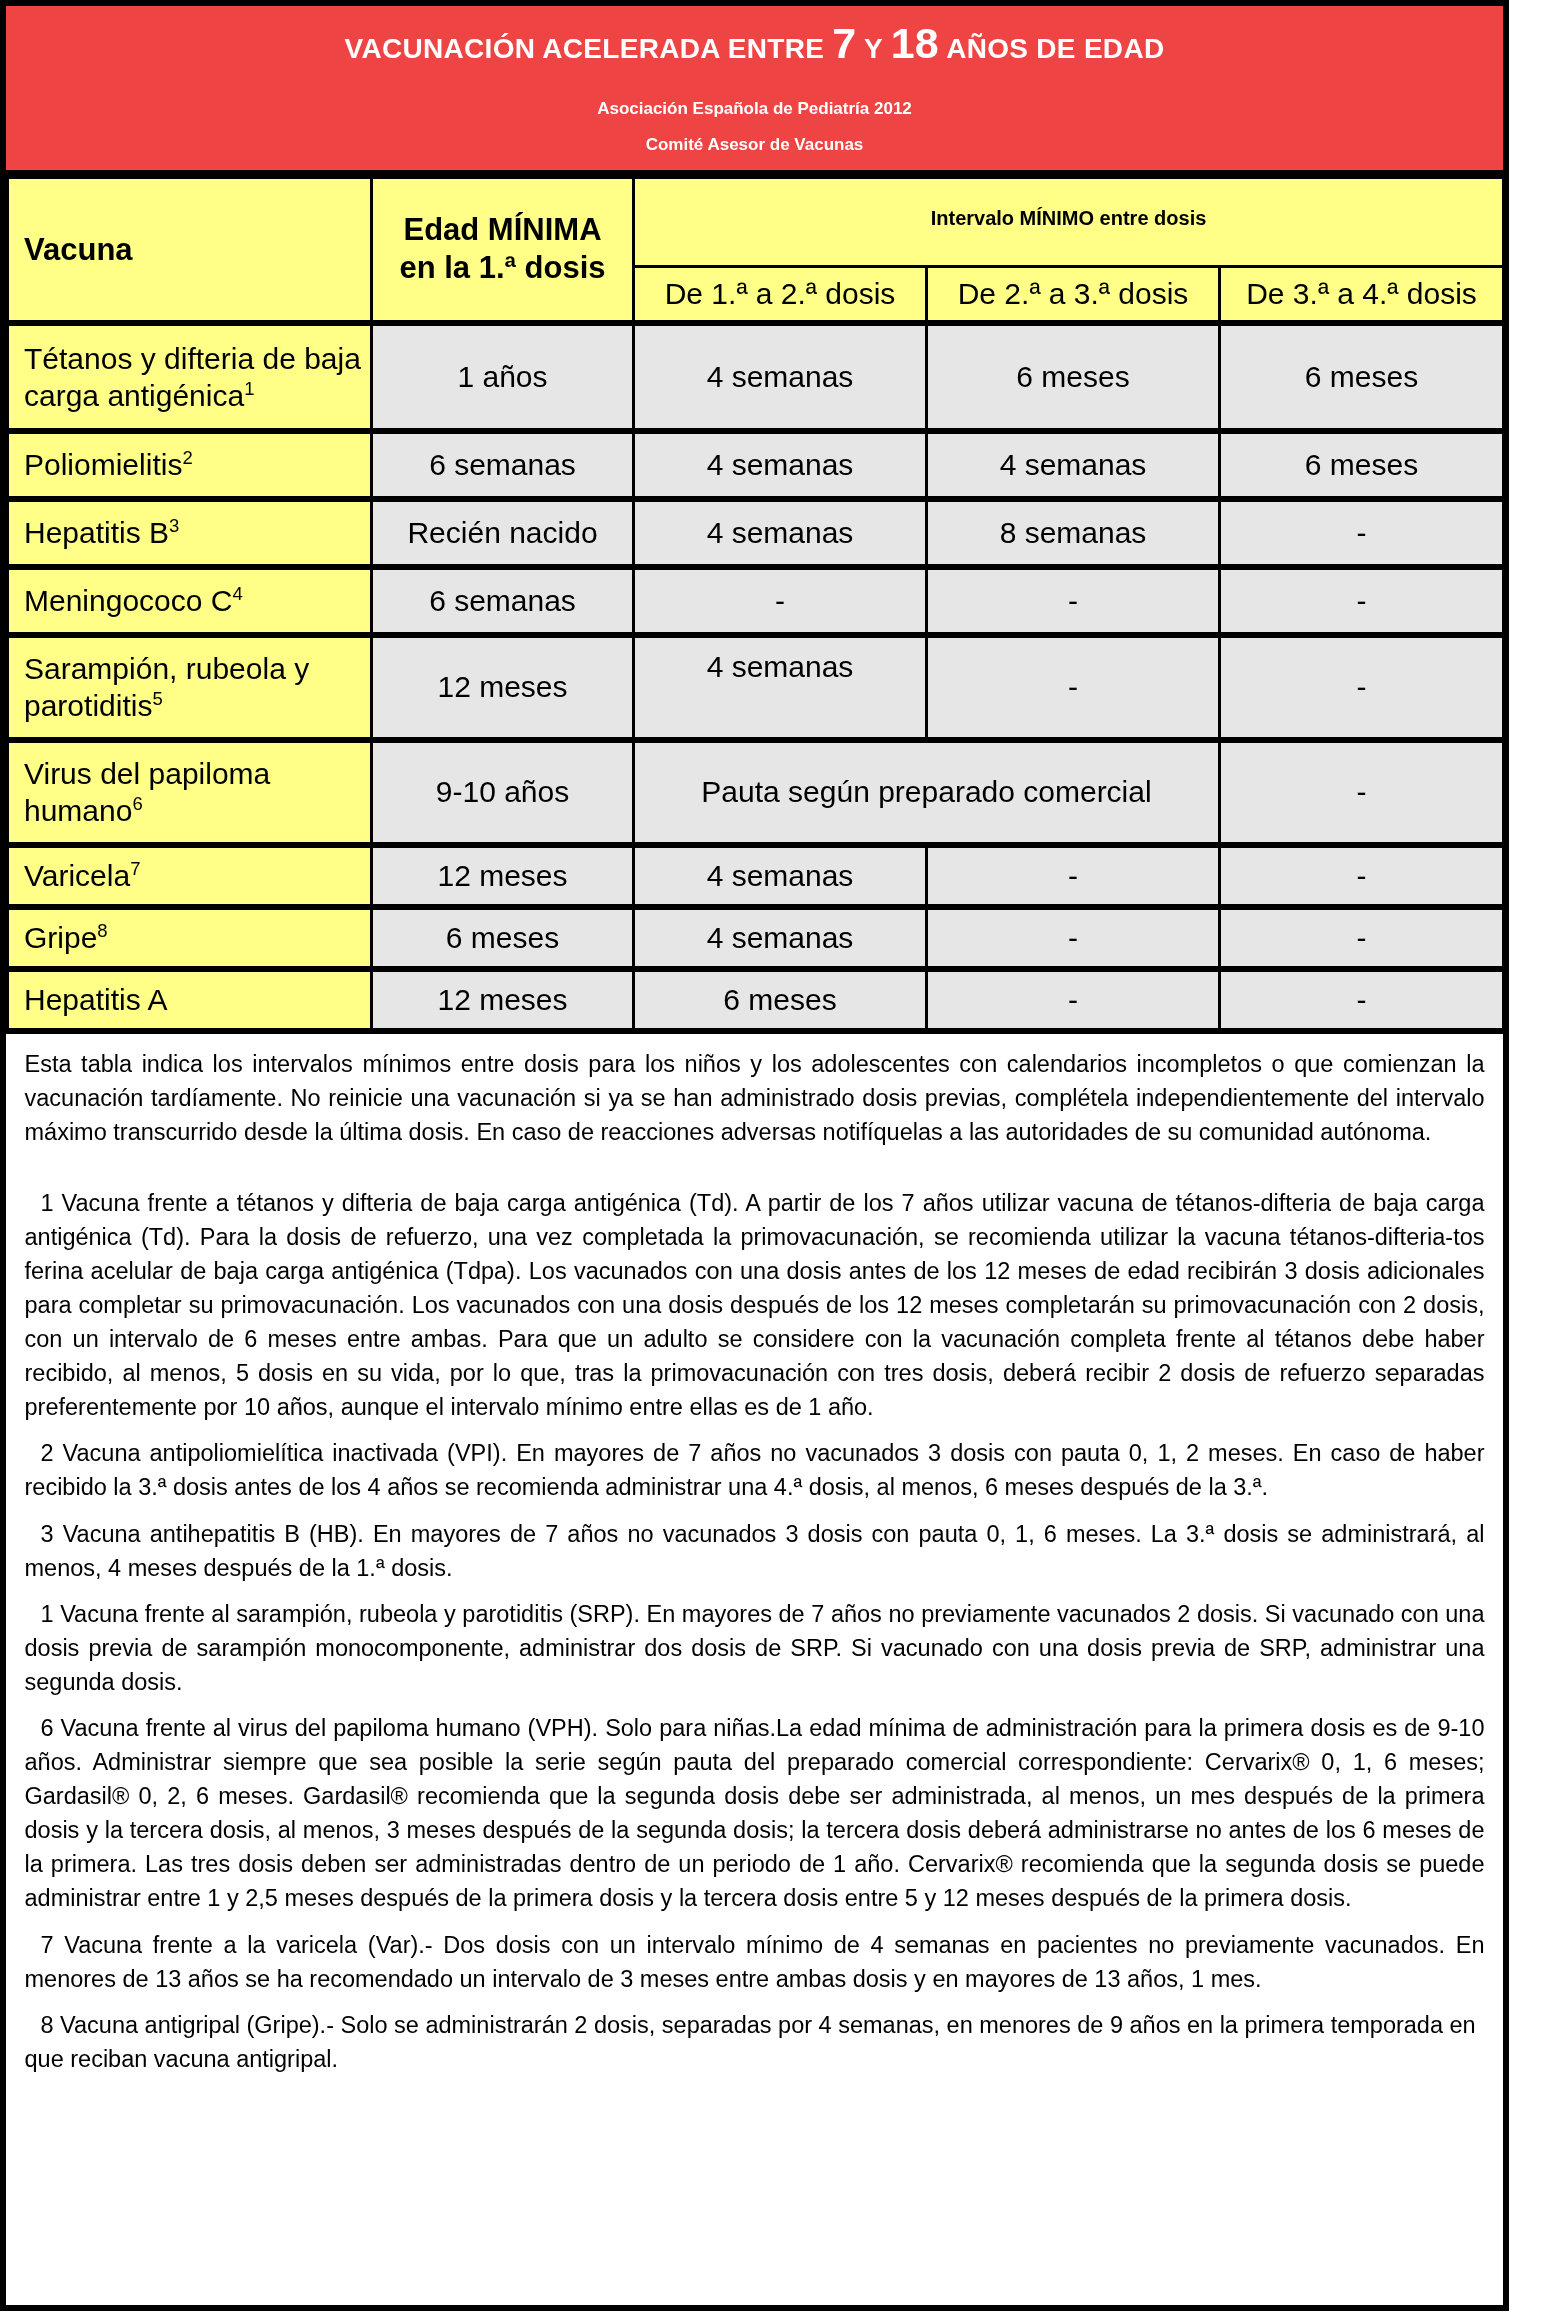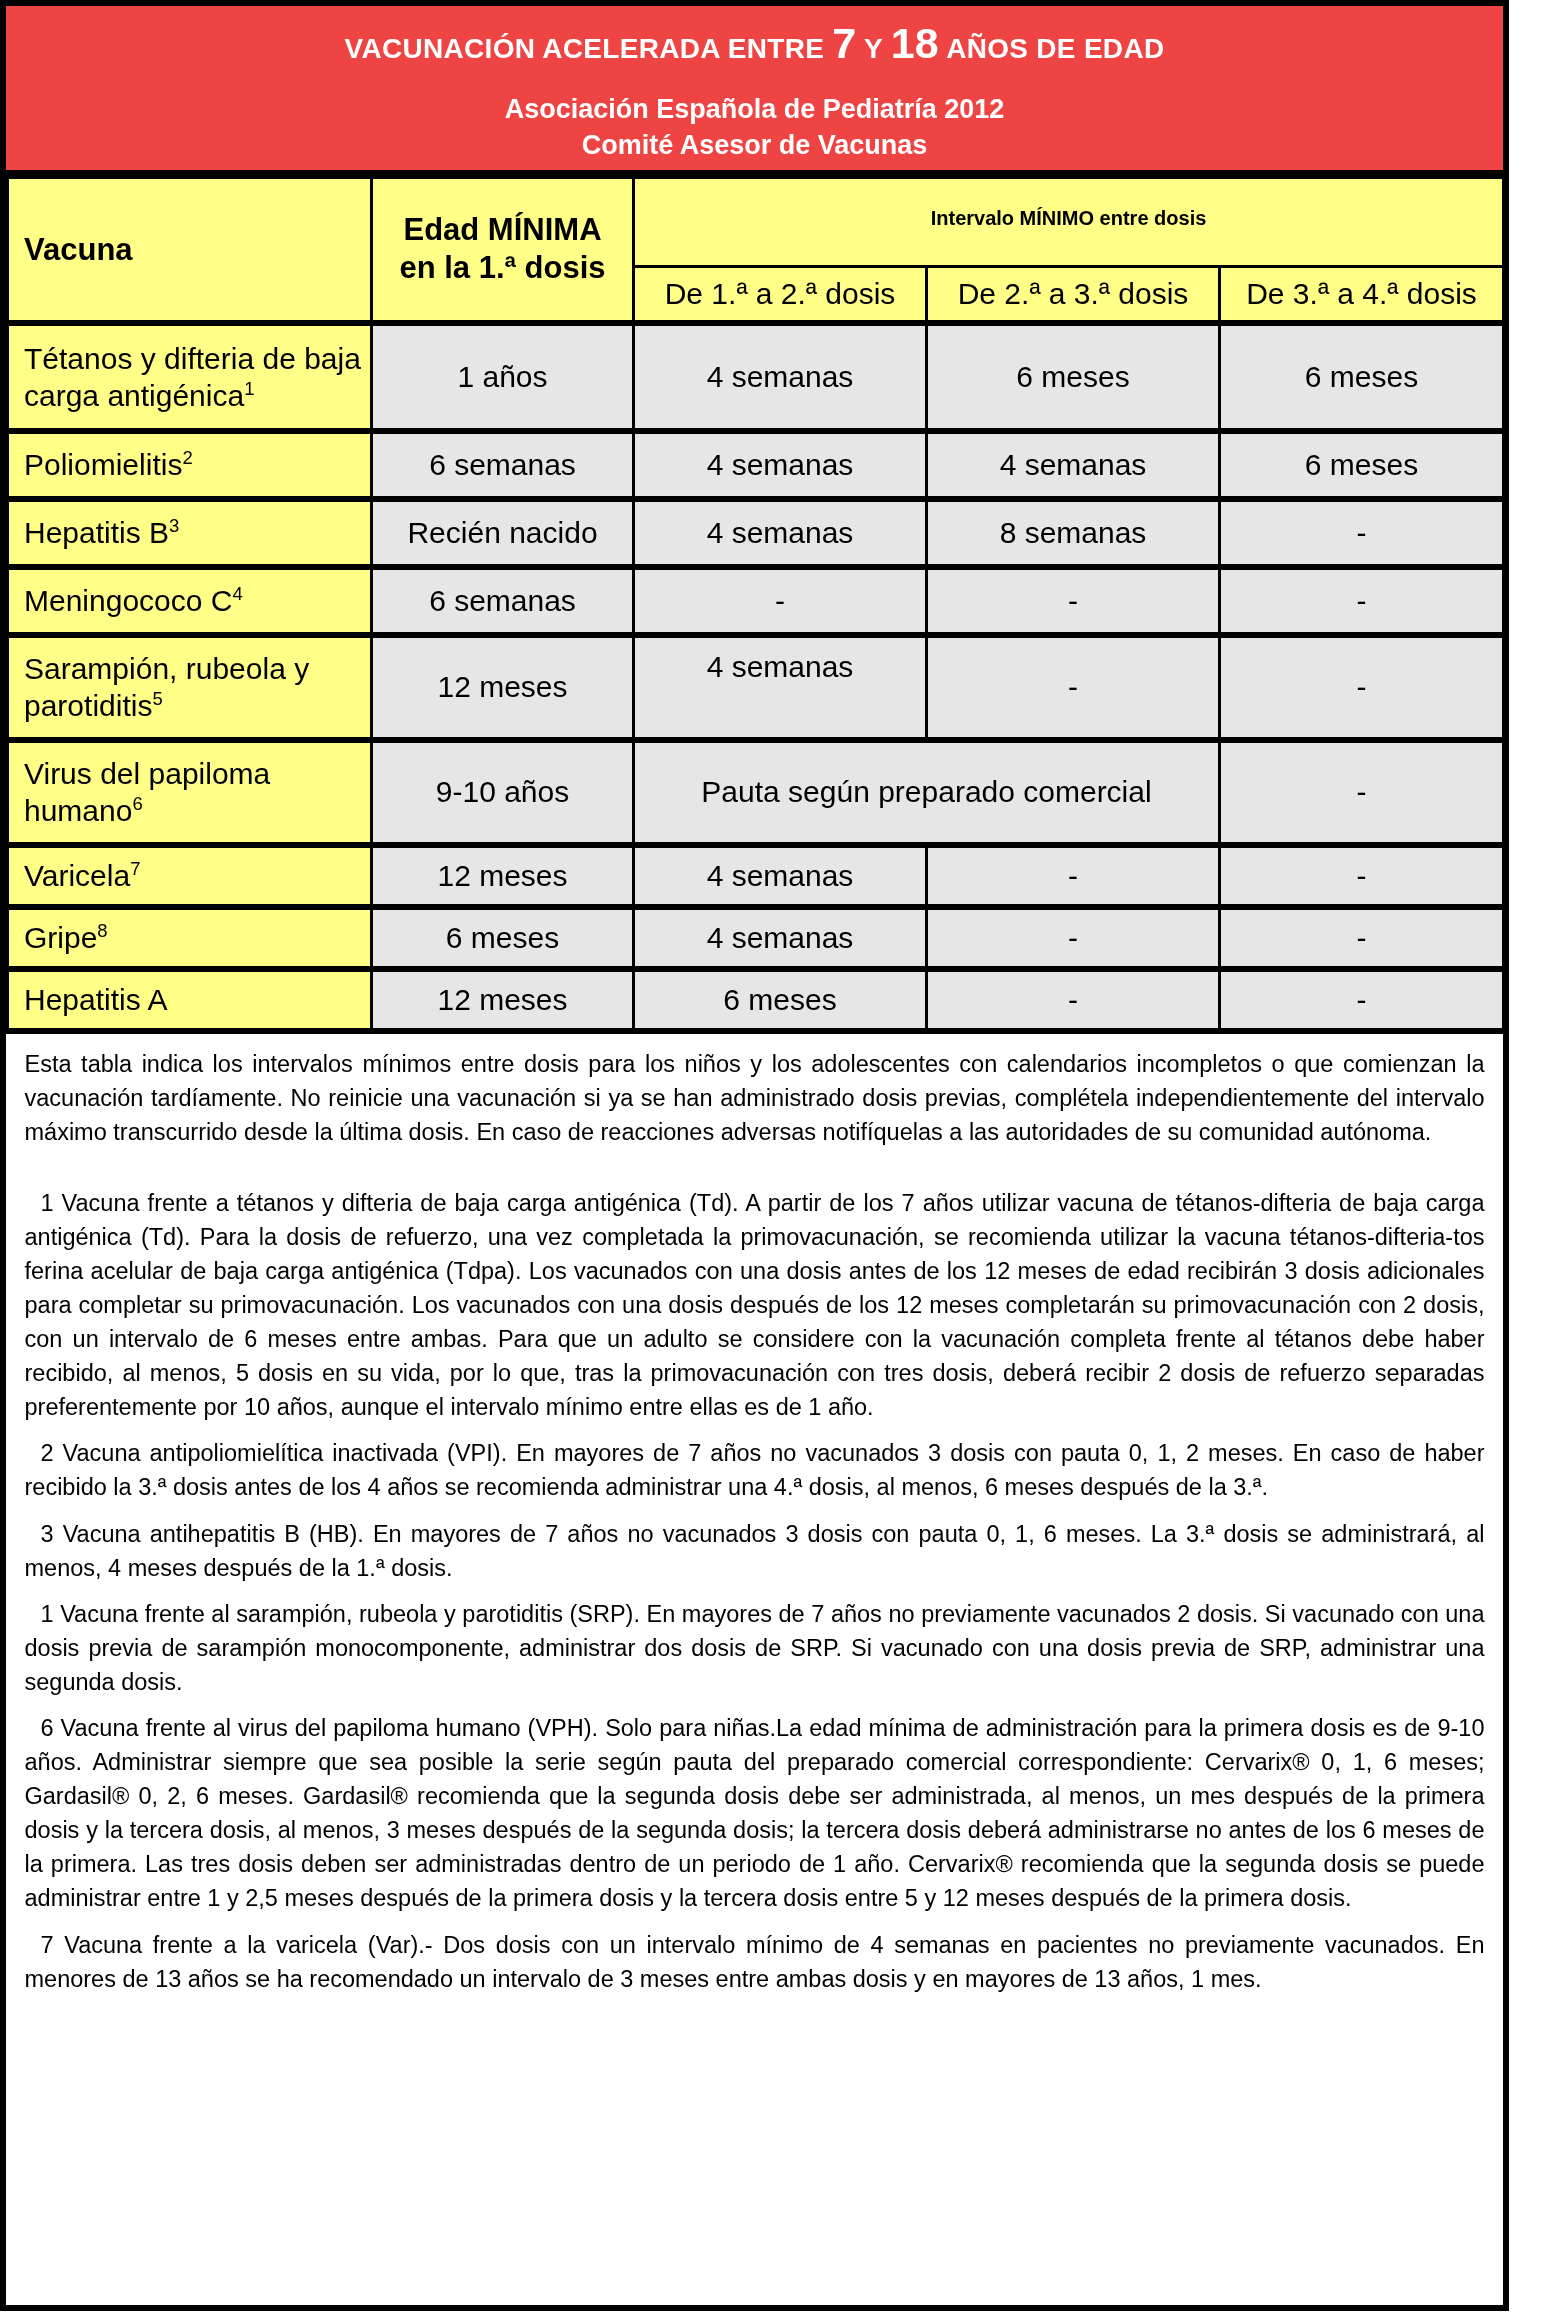--- a/index.html
+++ b/index.html
@@ -5,21 +5,21 @@
   html, body { margin: 0; padding: 0; background: #ffffff; }
   body { width: 1564px; height: 2319px; font-family: "Liberation Sans", sans-serif; color: #000; }
   .wrap { position: relative; width: 1509px; }
   .header {
     background: #ef4444; color: #ffffff; text-align: center;
     height: 170px; border-bottom: 6.2px solid #000; box-sizing: border-box;
     padding-top: 16px;
   }
   .header .title { font-weight: bold; font-size: 28px; letter-spacing: 0.3px; line-height: 43px; }
   .header .title .big { font-size: 43px; }
-  .header .sub { font-weight: bold; font-size: 27px; line-height: 36px; }
+  .header .sub { font-weight: bold; font-size: 17px; line-height: 36px; }
   .header .sub1 { margin-top: 21px; }
 
   table.vac { border-collapse: collapse; width: 100%; table-layout: fixed; }
   table.vac td, table.vac th {
     border: 3.1px solid #000; box-sizing: border-box; font-size: 30px;
     text-align: center; vertical-align: middle; padding: 0;
   }
   table.vac tr.rowsep td { border-top-width: 6.2px; }
   .yel { background: #ffff88; }
   .gry { background: #e6e6e6; }
@@ -144,15 +144,16 @@
     </table>
 
   <div class="notes">
     <p class="intro">Esta tabla indica los intervalos mínimos entre dosis para los niños y los adolescentes con calendarios incompletos o que comienzan la vacunación tardíamente. No reinicie una vacunación si ya se han administrado dosis previas, complétela independientemente del intervalo máximo transcurrido desde la última dosis. En caso de reacciones adversas notifíquelas a las autoridades de su comunidad autónoma.</p>
     <p><b>1 Vacuna frente a tétanos y difteria de baja carga antigénica (Td)</b><span>. A partir de los 7 años utilizar vacuna de tétanos-difteria de baja carga antigénica (Td). Para la dosis de refuerzo, una vez completada la primovacunación, se recomienda utilizar la vacuna tétanos-difteria-tos ferina acelular de baja carga antigénica (Tdpa). Los vacunados con una dosis antes de los 12 meses de edad recibirán 3 dosis adicionales para completar su primovacunación. Los vacunados con una dosis después de los 12 meses completarán su primovacunación con 2 dosis, con un intervalo de 6 meses entre ambas. Para que un adulto se considere con la vacunación completa frente al tétanos debe haber recibido, al menos, 5 dosis en su vida, por lo que, tras la primovacunación con tres dosis, deberá recibir 2 dosis de refuerzo separadas preferentemente por 10 años, aunque el intervalo mínimo entre ellas es de 1 año.</span></p>
     <p><b>2 Vacuna antipoliomielítica inactivada (VPI).</b><span> En mayores de 7 años no vacunados 3 dosis con pauta 0, 1, 2  meses. En caso de haber recibido la 3.ª dosis antes de los 4 años se recomienda administrar una 4.ª dosis, al menos, 6 meses después de la 3.ª.</span></p>
     <p><b>3 Vacuna antihepatitis B (HB)</b><span>.  En mayores de 7 años no vacunados 3 dosis con pauta 0, 1, 6 meses. La 3.ª dosis se administrará, al menos, 4 meses después de la 1.ª dosis.</span></p>
     <p><b>1 Vacuna frente al sarampión, rubeola y parotiditis (SRP)</b><span>.  En mayores de 7 años no previamente vacunados 2 dosis. Si vacunado con una dosis previa de sarampión monocomponente, administrar dos dosis de SRP. Si vacunado con una dosis previa de SRP, administrar una segunda dosis.</span></p>
     <p><b>6 Vacuna frente al virus del papiloma humano (VPH)</b><span>.  Solo para niñas.La edad mínima de administración para la primera dosis es de 9-10 años. Administrar siempre que sea posible la serie según pauta del preparado comercial correspondiente: Cervarix® 0, 1, 6 meses; Gardasil® 0, 2, 6 meses. Gardasil® recomienda que la segunda dosis debe ser administrada, al menos, un mes después de la primera dosis y la tercera dosis, al  menos, 3 meses después de la segunda dosis; la tercera dosis deberá administrarse no antes de los 6 meses de  la primera. Las tres dosis deben ser administradas dentro de un periodo de 1 año. Cervarix® recomienda que la segunda dosis se puede administrar entre 1 y 2,5 meses después de la primera dosis y la tercera dosis entre 5 y 12 meses después de la primera dosis.</span></p>
     <p><b>7 Vacuna frente a la varicela (Var)</b><span>.- Dos dosis con un intervalo mínimo de 4 semanas en pacientes no previamente vacunados. En menores de 13 años se ha recomendado un intervalo de 3 meses entre ambas dosis  y en mayores de 13 años, 1 mes.</span></p>
+    <p style="text-align:left;"><b>8 Vacuna antigripal (Gripe)</b><span>.- Solo se administrarán 2 dosis, separadas por 4 semanas, en menores de 9 años en la primera temporada en que reciban vacuna antigripal.</span></p>
   </div>
 </div>
 
 
 </body></html>

